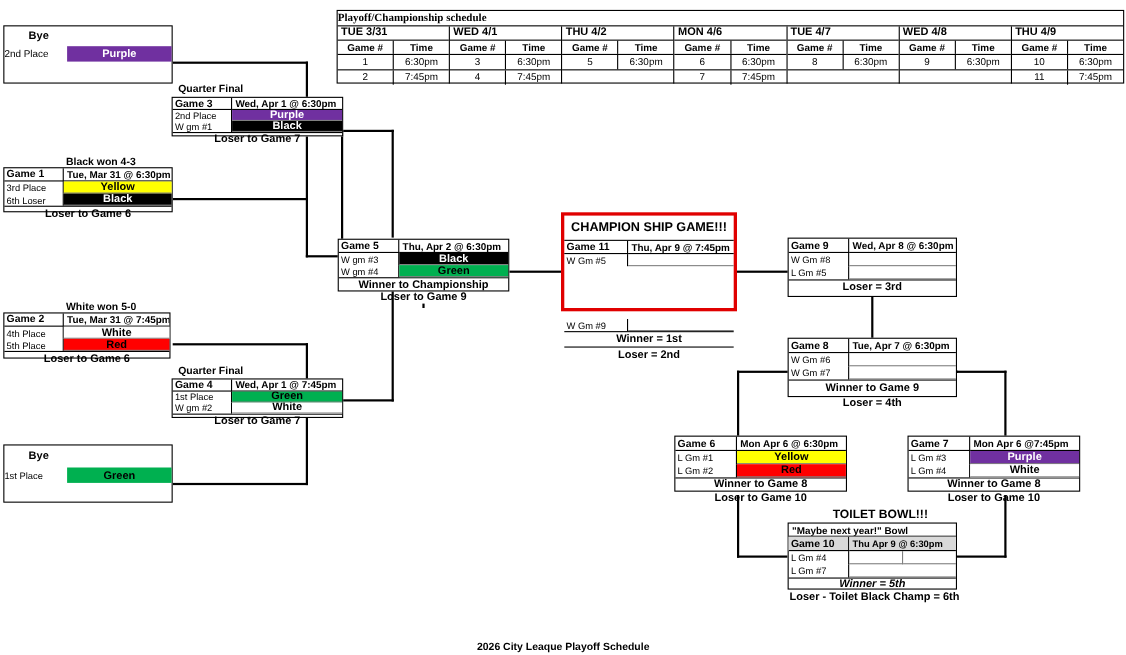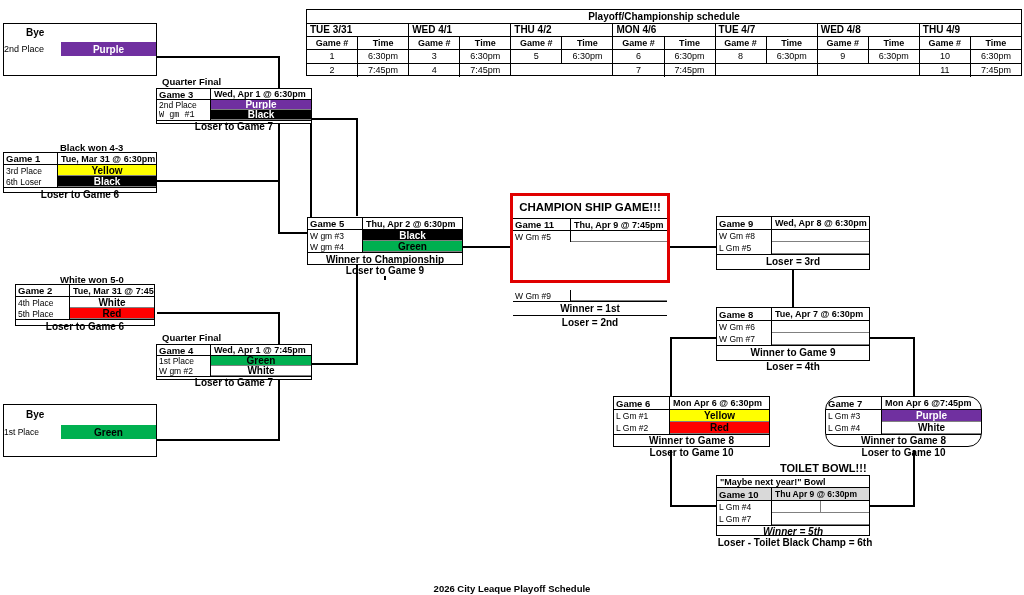--- a/index.html
+++ b/index.html
@@ -25,22 +25,22 @@
   .cap{position:absolute;font-size:9.5px;font-weight:bold;white-space:nowrap;}
   .cap-b{position:absolute;font-size:10px;font-weight:bold;white-space:nowrap;
          text-align:center;}
 
   
   .ln{position:absolute;background:#000;}
 
   
   #sched{position:absolute;left:306px;top:9px;width:716px;height:67px;
          border:1.6px solid #000;box-sizing:border-box;background:#fff;}
-  #sched .title{height:13px;line-height:13px;text-align:center;font-size:10px;
-                font-weight:bold;border-bottom:1.4px solid #000;}
+  #sched .title{height:13px;line-height:13px;text-align:left;font-size:10px;
+                font-weight:bold;border-bottom:1.4px solid #000;font-family:Liberation Serif, serif;}
   #sched .grid{display:flex;height:52px;}
   .daycol{flex:1;border-right:1.6px solid #000;box-sizing:border-box;
           display:flex;flex-direction:column;}
   .daycol:last-child{border-right:none;}
   .dayname{height:12px;line-height:12px;font-size:10px;font-weight:bold;
            padding-left:3px;border-bottom:1.2px solid #000;}
   .dayhead{display:flex;height:12px;border-bottom:1.2px solid #000;}
   .dayhead span{flex:1;text-align:center;font-size:9px;font-weight:bold;
                 line-height:12px;}
   .dayhead span:first-child{border-right:1.2px solid #000;}
@@ -242,21 +242,21 @@
   <div class="gbox" style="left:156px;top:88px;width:156px;height:36px;">
     <div class="grow" style="height:11px;">
       <div class="gcell hdr-l" style="width:54px;">Game 3</div>
       <div class="gcell hdr-r" style="flex:1;">Wed, Apr 1 @ 6:30pm</div>
     </div>
     <div class="grow" style="height:10px;">
       <div class="gcell seed" style="width:54px;">2nd Place</div>
       <div class="gcell team" style="background:#7030A0;color:#fff;">Purple</div>
     </div>
     <div class="grow" style="height:10px;">
-      <div class="gcell seed" style="width:54px;font-family:Liberation Mono, monospace;">W gm #1</div>
+      <div class="gcell seed" style="width:54px;">W gm #1</div>
       <div class="gcell team" style="background:#000;color:#fff;">Black</div>
     </div>
     <div class="gcell foot" style="height:11px;">Loser to Game 7</div>
   </div>
 
   <div class="cap" style="left:60px;top:142px;">Black won 4-3</div>
   <div class="gbox" style="left:3px;top:152px;width:154px;height:41px;">
     <div class="grow" style="height:12px;">
       <div class="gcell hdr-l" style="width:54px;">Game 1</div>
       <div class="gcell hdr-r" style="flex:1;">Tue, Mar 31 @ 6:30pm</div>
@@ -266,21 +266,21 @@
       <div class="gcell team" style="background:#FFFF00;color:#000;">Yellow</div>
     </div>
     <div class="grow" style="height:11px;">
       <div class="gcell seed" style="width:54px;">6th Loser</div>
       <div class="gcell team" style="background:#000;color:#fff;">Black</div>
     </div>
     <div class="gcell foot" style="height:13px;">Loser to Game 6</div>
   </div>
 
   <div class="cap" style="left:60px;top:274px;">White won 5-0</div>
-  <div class="gbox" style="left:15px;top:284px;width:140px;height:42px;">
+  <div class="gbox" style="left:3px;top:284px;width:152px;height:42px;">
     <div class="grow" style="height:12px;">
       <div class="gcell hdr-l" style="width:54px;">Game 2</div>
       <div class="gcell hdr-r" style="flex:1;">Tue, Mar 31 @ 7:45pm</div>
     </div>
     <div class="grow" style="height:11px;">
       <div class="gcell seed" style="width:54px;">4th Place</div>
       <div class="gcell team" style="background:#fff;color:#000;">White</div>
     </div>
     <div class="grow" style="height:11px;">
       <div class="gcell seed" style="width:54px;">5th Place</div>
@@ -392,38 +392,38 @@
       <div class="gcell team" style="background:#FFFF00;color:#000;">Yellow</div>
     </div>
     <div class="grow" style="height:12px;">
       <div class="gcell seed" style="width:56px;">L Gm #2</div>
       <div class="gcell team" style="background:#FF0000;color:#000;">Red</div>
     </div>
     <div class="gcell foot" style="height:12px;">Winner to Game 8</div>
   </div>
   <div class="cap-b" style="left:613px;top:447px;width:157px;">Loser to Game 10</div>
 
-  <div class="gbox" style="left:825px;top:396px;width:157px;height:51px;border-radius:14px;">
+  <div class="gbox" style="left:825px;top:396px;width:157px;height:51px;">
     <div class="grow" style="height:13px;">
       <div class="gcell hdr-l" style="width:56px;">Game 7</div>
       <div class="gcell hdr-r" style="flex:1;">Mon Apr 6 @7:45pm</div>
     </div>
     <div class="grow" style="height:12px;">
       <div class="gcell seed" style="width:56px;">L Gm #3</div>
       <div class="gcell team" style="background:#7030A0;color:#fff;">Purple</div>
     </div>
     <div class="grow" style="height:12px;">
       <div class="gcell seed" style="width:56px;">L Gm #4</div>
       <div class="gcell team" style="background:#fff;color:#000;">White</div>
     </div>
     <div class="gcell foot" style="height:12px;">Winner to Game 8</div>
   </div>
   <div class="cap-b" style="left:825px;top:447px;width:157px;">Loser to Game 10</div>
 
-  <div class="tb-title" style="left:780px;top:462px;">TOILET BOWL!!!</div>
+  <div class="tb-title" style="left:757px;top:462px;">TOILET BOWL!!!</div>
   <div class="gbox" style="left:716px;top:475px;width:154px;height:61px;">
     <div class="gcell" style="height:12px;width:100%;font-size:9px;font-weight:bold;padding-left:3px;border-bottom:1.4px solid #000;">"Maybe next year!" Bowl</div>
     <div class="grow graybar" style="height:13px;">
       <div class="gcell hdr-l" style="width:55px;background:#d9d9d9;">Game 10</div>
       <div class="gcell hdr-r" style="flex:1;font-size:8.5px;background:#d9d9d9;">Thu Apr 9 @ 6:30pm</div>
     </div>
     <div class="grow" style="height:12px;">
       <div class="gcell seed" style="width:55px;">L Gm #4</div>
       <div class="gcell" style="flex:1;border-right:1px solid #808080;border-bottom:1px solid #808080;"></div>
       <div class="gcell" style="flex:1;border-bottom:1px solid #808080;"></div>

